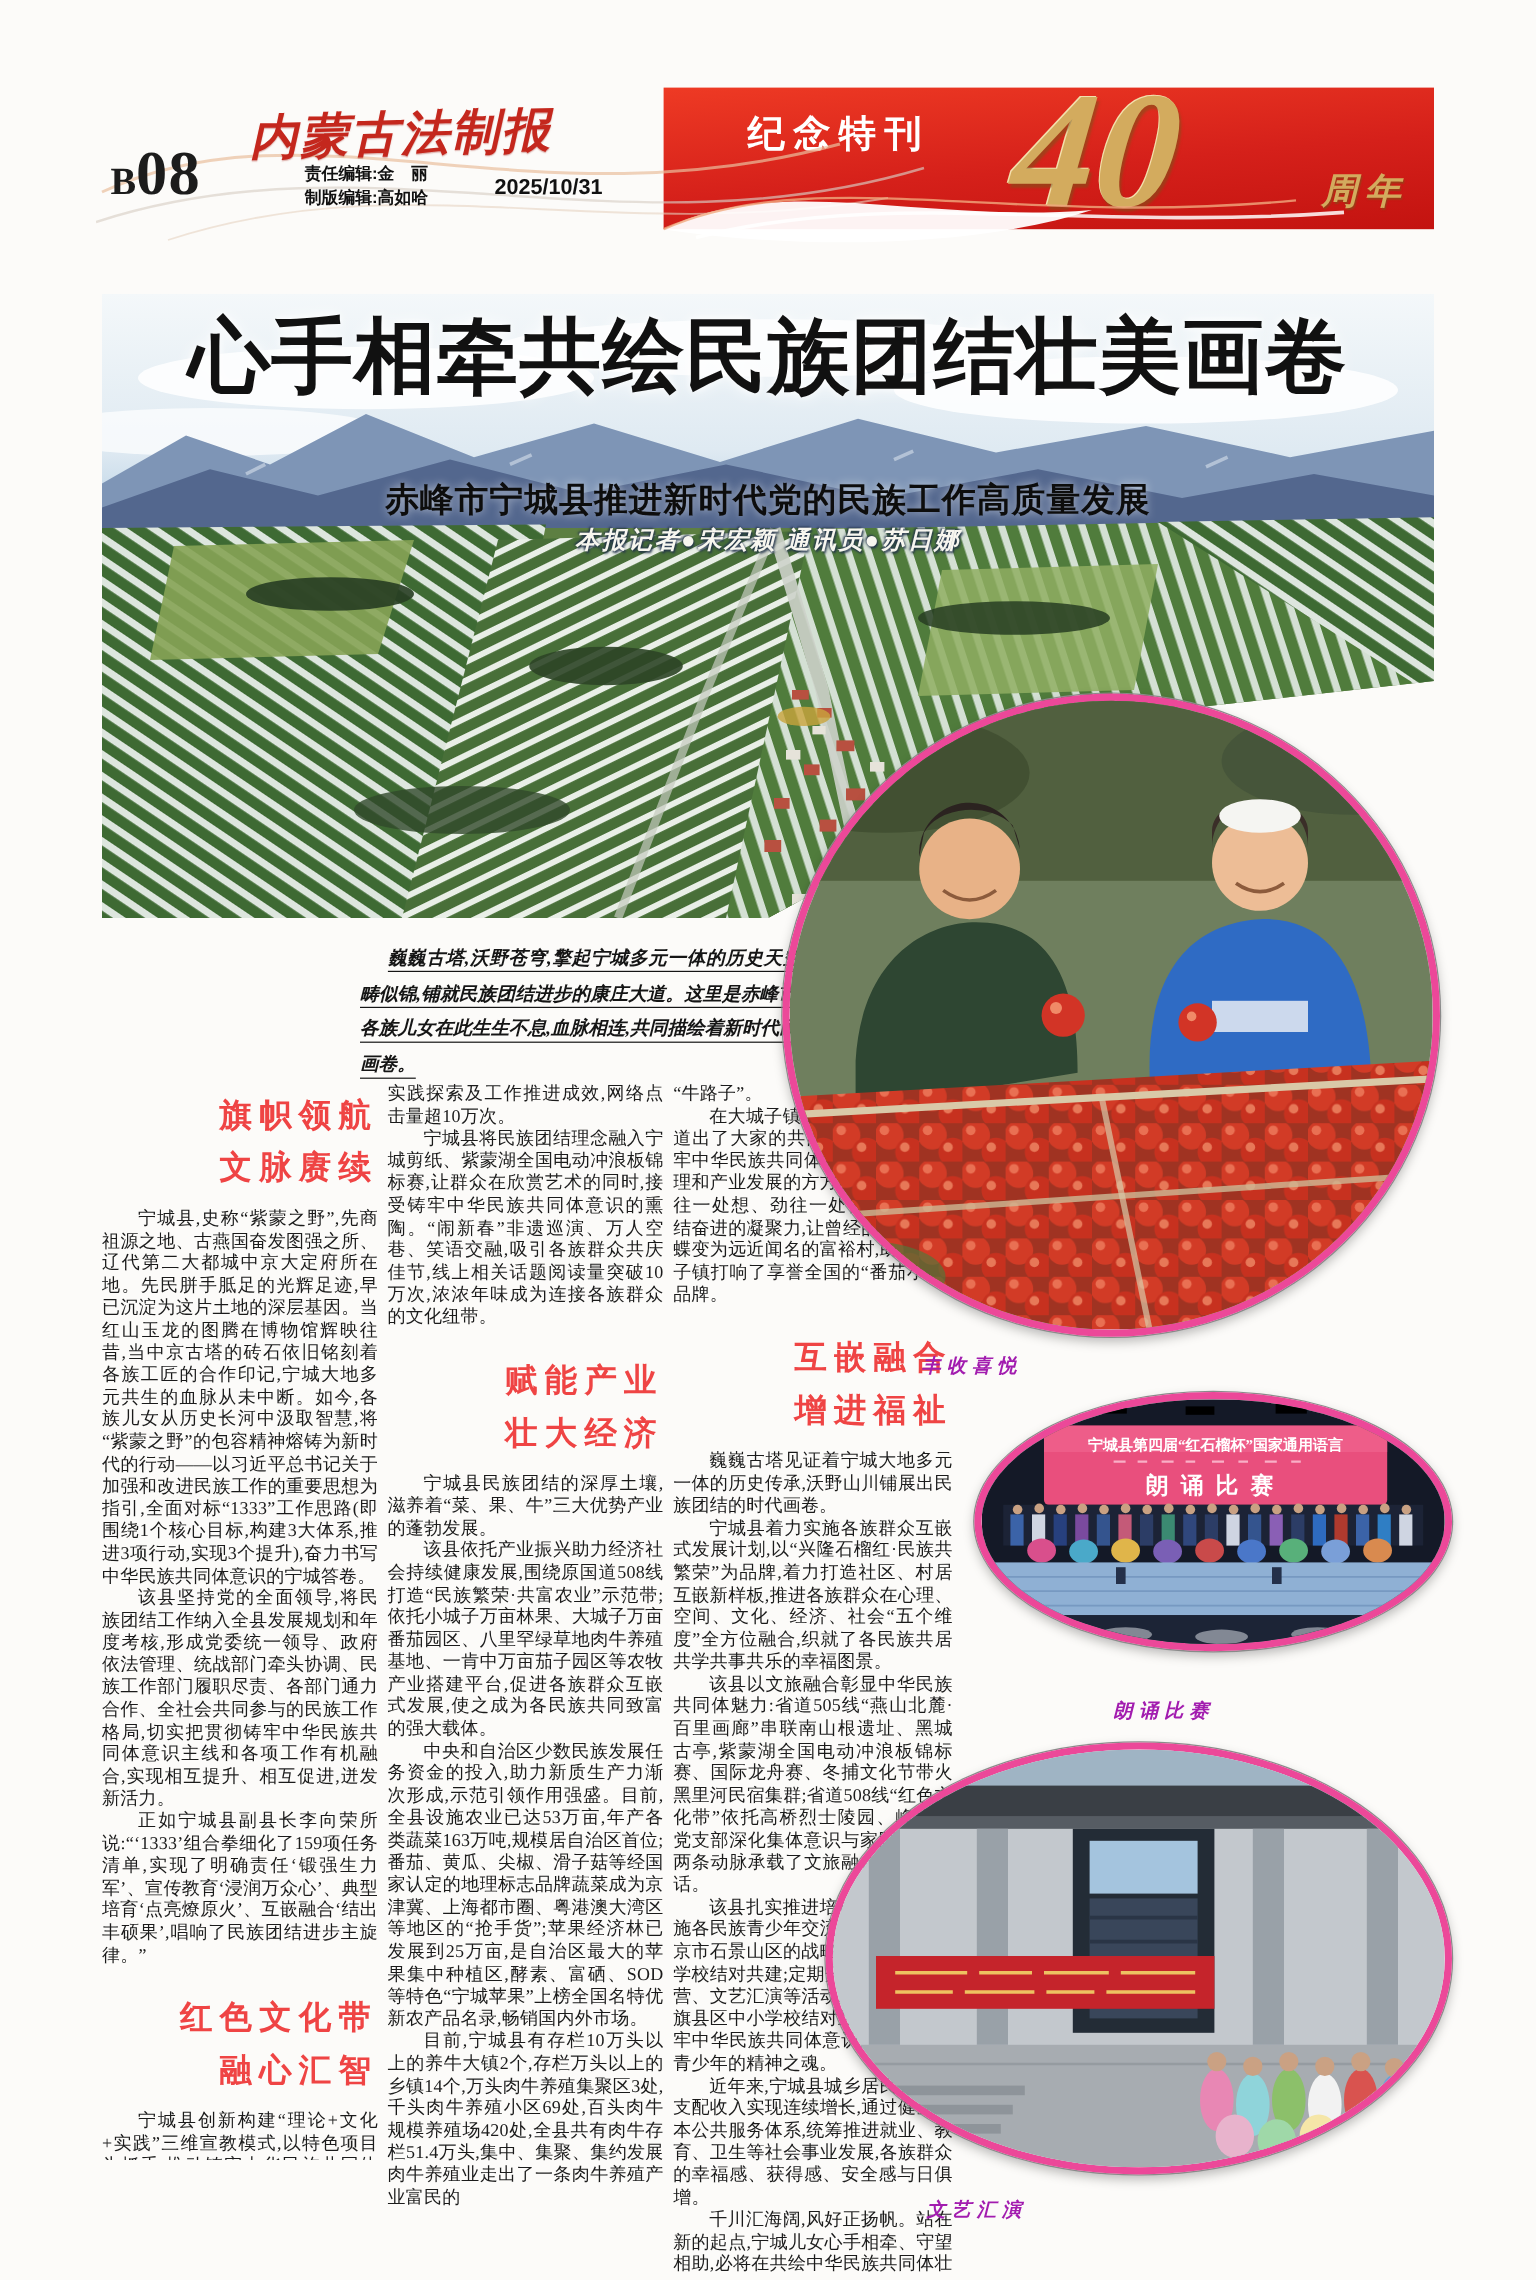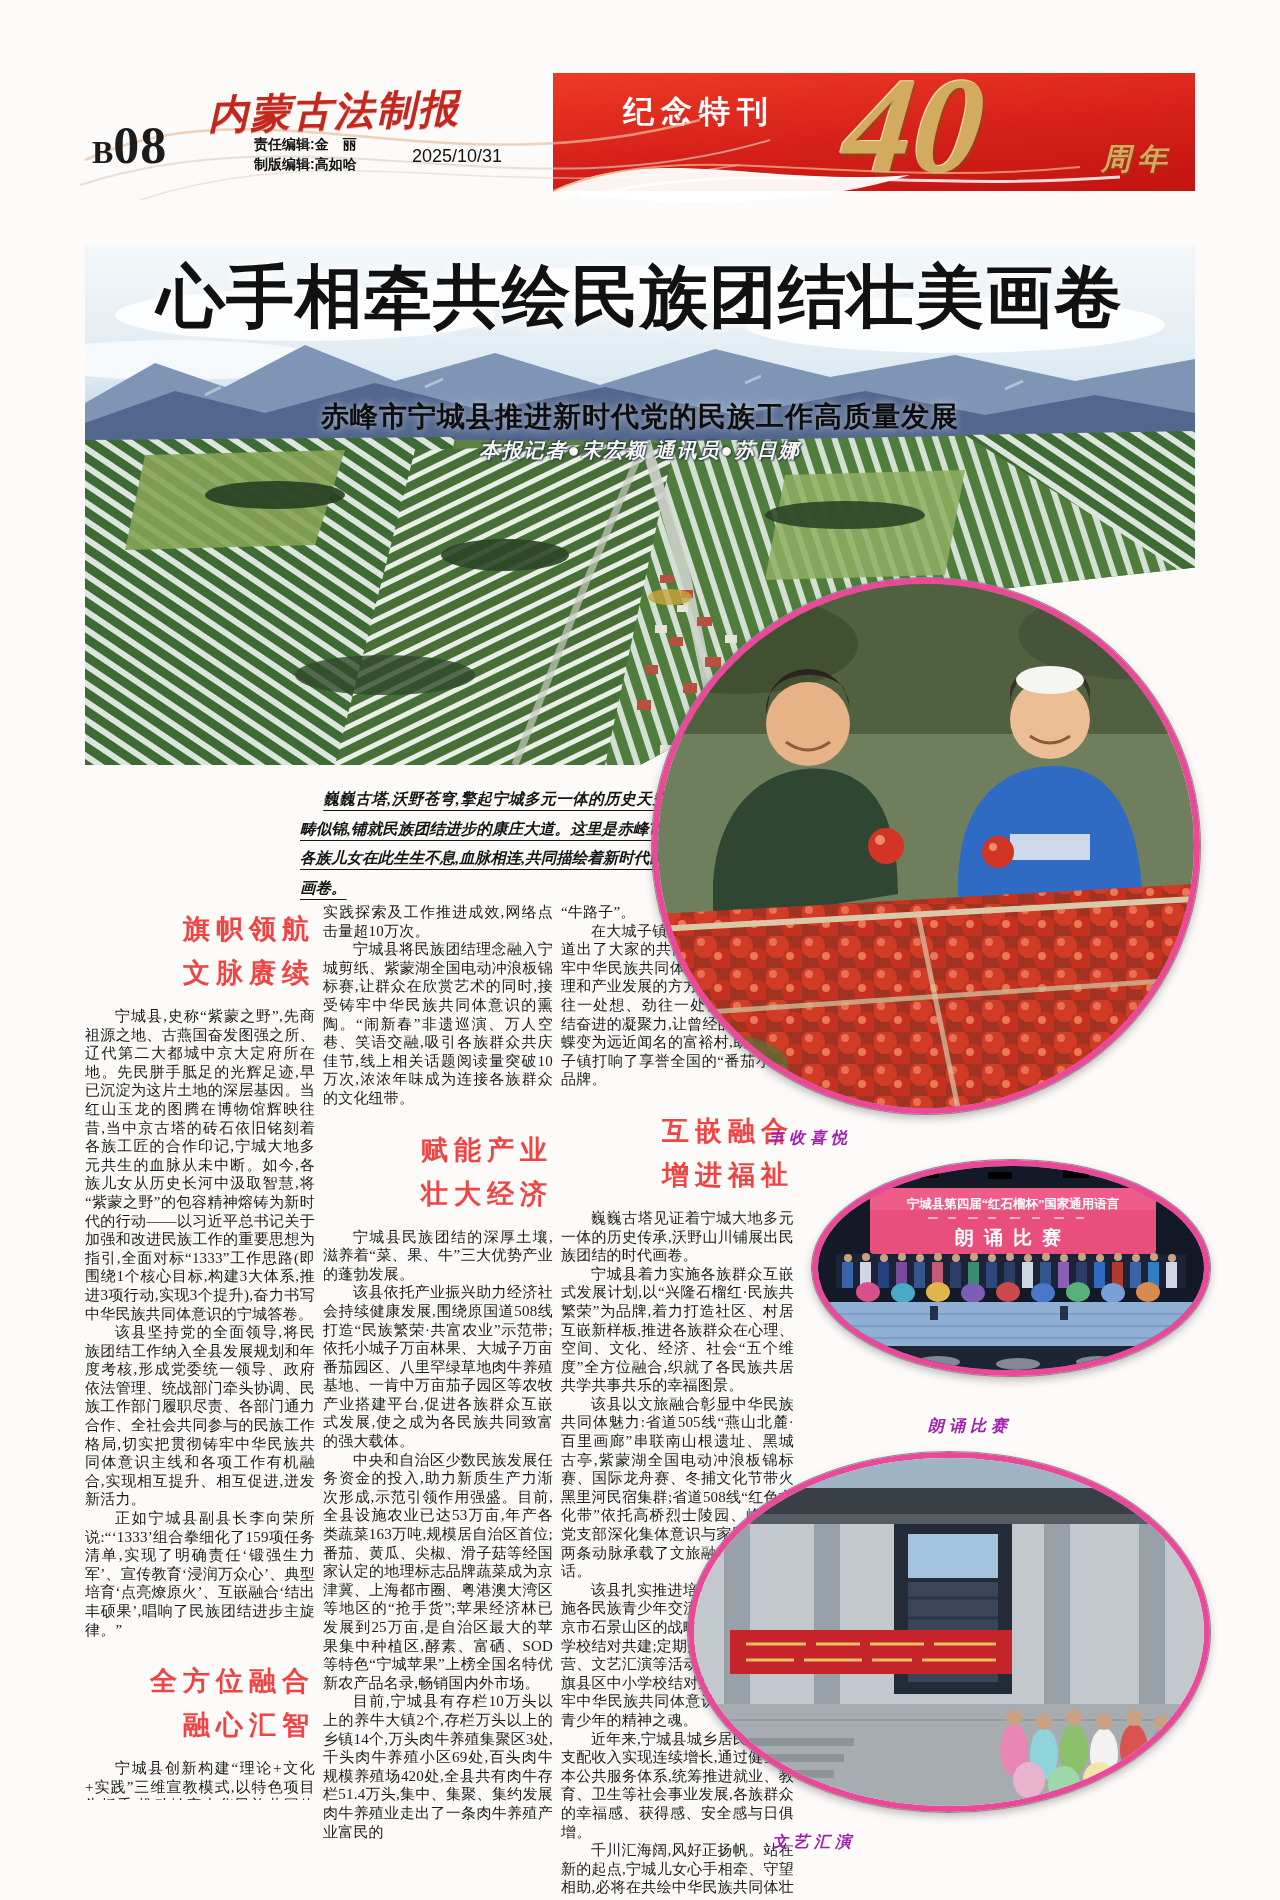--- a/index.html
+++ b/index.html
@@ -10,21 +10,21 @@
   
   .masthead{left:208px;top:84px;font-size:40px;font-weight:bold;font-style:italic;
             color:#c4271d;letter-spacing:2px;transform:rotate(-1.5deg);
             text-shadow:0 1px 1px rgba(160,30,20,.35);z-index:4;}
   .pagecode{left:92px;top:116px;z-index:4;font-family:Liberation Serif, serif;}
   .pagecode .b{font-size:32px;font-weight:bold;}
   .pagecode .num{font-size:52px;font-weight:bold;letter-spacing:1px;}
   .editors{left:254px;top:134px;z-index:4;font-family:"Liberation Sans","DejaVu Sans",sans-serif;
            font-size:14px;font-weight:bold;line-height:20px;color:#111;}
   .pubdate{left:412px;top:146px;z-index:4;font-family:"Liberation Sans","DejaVu Sans",sans-serif;
-           font-size:18px;font-weight:normal;color:#111;}
+           font-size:18px;font-weight:bold;color:#111;}
   .banner{left:553px;top:73px;width:642px;height:118px;z-index:1;
           background:linear-gradient(175deg,#ee3a24 0%,#d5201a 55%,#c31310 100%);
           overflow:visible;}
   .banner-label{position:absolute;left:70px;top:18px;color:#fff;font-size:31px;font-weight:bold;
                 letter-spacing:7px;font-family:"Liberation Sans","DejaVu Sans",sans-serif;}
   .anniv-num{position:absolute;left:292px;top:-22px;font-size:138px;line-height:150px;
              font-style:italic;font-weight:bold;color:#d3ab5e;
              text-shadow:2px 3px 2px rgba(120,85,25,.55),-1px -1px 0 #f4e0ad;
              transform:skewX(-6deg);}
   .anniv-suffix{position:absolute;left:548px;top:66px;font-size:30px;font-weight:bold;
@@ -178,21 +178,21 @@
 
   <div class="abs col col1">
       <div class="sec-h">
         <div>旗帜领航</div>
         <div>文脉赓续</div>
       </div>
       <p class="para">宁城县,史称“紫蒙之野”,先商祖源之地、古燕国奋发图强之所、辽代第二大都城中京大定府所在地。先民胼手胝足的光辉足迹,早已沉淀为这片土地的深层基因。当红山玉龙的图腾在博物馆辉映往昔,当中京古塔的砖石依旧铭刻着各族工匠的合作印记,宁城大地多元共生的血脉从未中断。如今,各族儿女从历史长河中汲取智慧,将“紫蒙之野”的包容精神熔铸为新时代的行动——以习近平总书记关于加强和改进民族工作的重要思想为指引,全面对标“1333”工作思路(即围绕1个核心目标,构建3大体系,推进3项行动,实现3个提升),奋力书写中华民族共同体意识的宁城答卷。</p>
       <p class="para">该县坚持党的全面领导,将民族团结工作纳入全县发展规划和年度考核,形成党委统一领导、政府依法管理、统战部门牵头协调、民族工作部门履职尽责、各部门通力合作、全社会共同参与的民族工作格局,切实把贯彻铸牢中华民族共同体意识主线和各项工作有机融合,实现相互提升、相互促进,迸发新活力。</p>
       <p class="para">正如宁城县副县长李向荣所说:“‘1333’组合拳细化了159项任务清单,实现了明确责任‘锻强生力军’、宣传教育‘浸润万众心’、典型培育‘点亮燎原火’、互嵌融合‘结出丰硕果’,唱响了民族团结进步主旋律。”</p>
       <div class="sec-h">
-        <div>全方位融合</div>
+        <div>红色文化带</div>
         <div>融心汇智</div>
       </div>
       <p class="para">宁城县创新构建“理论+文化+实践”三维宣教模式,以特色项目为抓手,推动铸牢中华民族共同体意识深入人心。</p>
     </div>
   <div class="abs col col2">
       <p class="para noindent">实践探索及工作推进成效,网络点击量超10万次。</p>
       <p class="para">宁城县将民族团结理念融入宁城剪纸、紫蒙湖全国电动冲浪板锦标赛,让群众在欣赏艺术的同时,接受铸牢中华民族共同体意识的熏陶。“闹新春”非遗巡演、万人空巷、笑语交融,吸引各族群众共庆佳节,线上相关话题阅读量突破10万次,浓浓年味成为连接各族群众的文化纽带。</p>
       <div class="sec-h">
         <div>赋能产业</div>
         <div>壮大经济</div>

